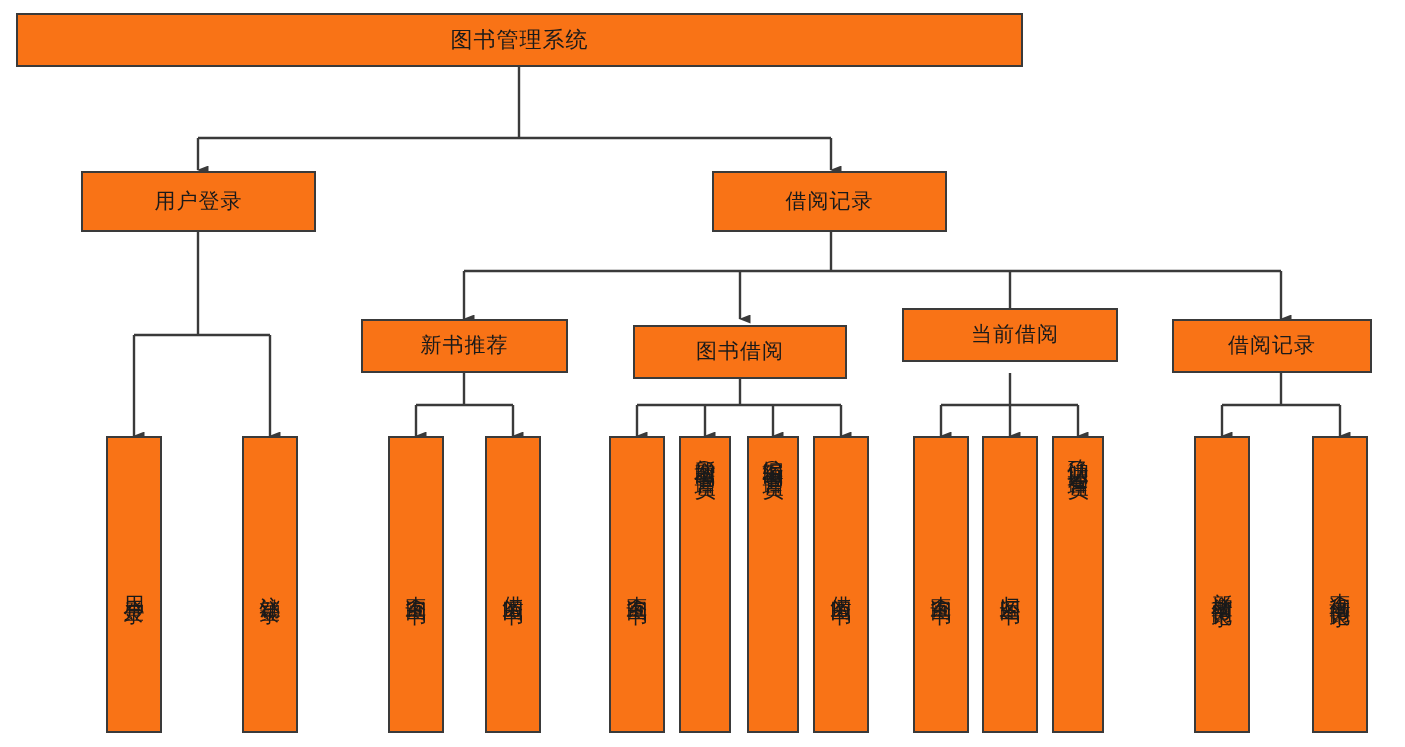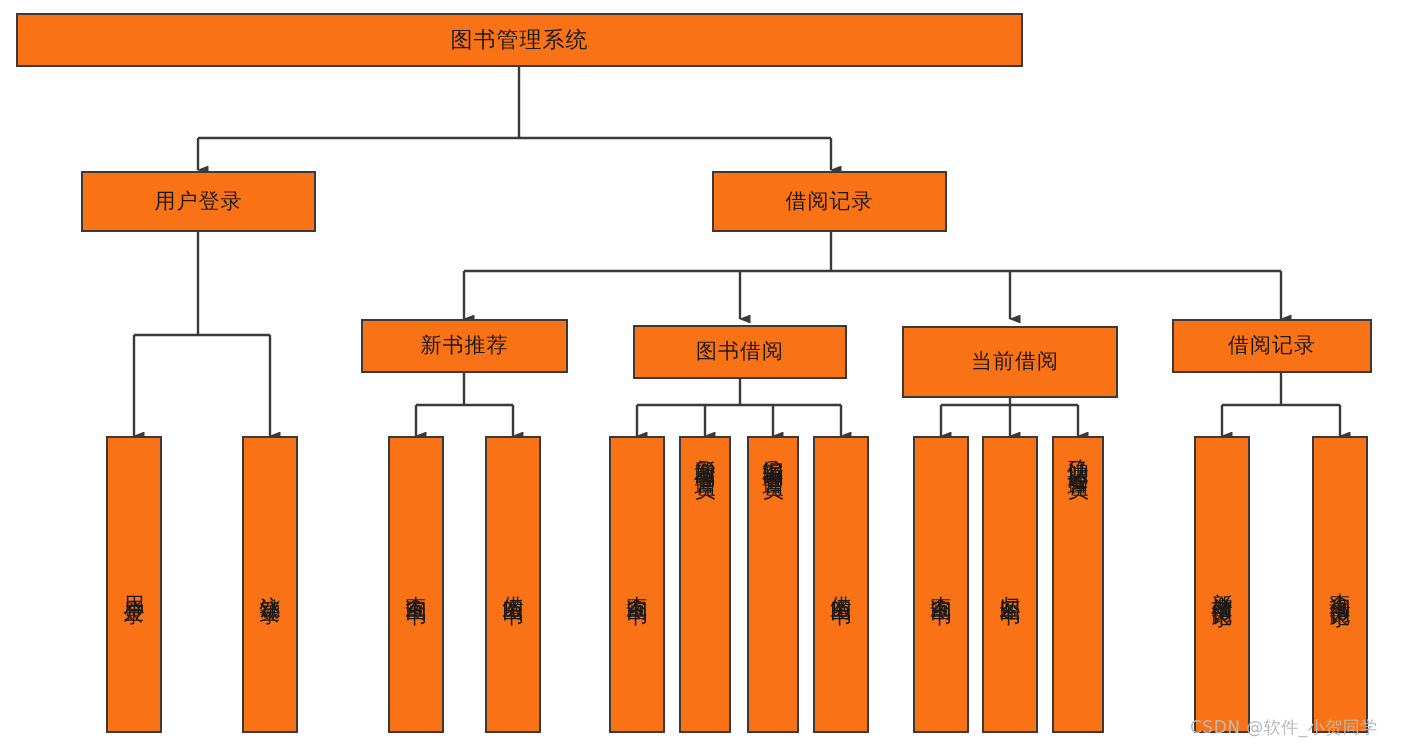--- a/index.html
+++ b/index.html
@@ -114,36 +114,35 @@
     </g>
   </svg>
 
   <div class="node h root" style="left:16px; top:13px; width:1007px; height:54px;">图书管理系统</div>
 
   <div class="node h" style="left:81px; top:171px; width:235px; height:61px;">用户登录</div>
   <div class="node h" style="left:712px; top:171px; width:235px; height:61px;">借阅记录</div>
 
   <div class="node h" style="left:361px; top:319px; width:207px; height:54px;">新书推荐</div>
   <div class="node h" style="left:633px; top:319px; width:214px; height:54px;margin-top:6px;">图书借阅</div>
-  <div class="node h" style="left:902px; top:326px; width:216px; height:72px;padding-left:10px;">当前借阅</div>
+  <div class="node h" style="left:902px; top:308px; width:216px; height:54px;padding-left:10px;">当前借阅</div>
   <div class="node h" style="left:1172px; top:319px; width:200px; height:54px;">借阅记录</div>
 
   <div class="node v mid" style="left:106px; top:436px; width:56px; height:297px;">用户登录</div>
   <div class="node v mid" style="left:242px; top:436px; width:56px; height:297px;">注销登录</div>
 
   <div class="node v mid" style="left:388px; top:436px; width:56px; height:297px;">查询图书</div>
   <div class="node v mid" style="left:485px; top:436px; width:56px; height:297px;">借阅图书</div>
 
   <div class="node v mid" style="left:609px; top:436px; width:56px; height:297px;">查询图书</div>
   <div class="node v" style="left:679px; top:436px; width:52px; height:297px;">新增图书（管理员）</div>
   <div class="node v" style="left:747px; top:436px; width:52px; height:297px;">编辑图书（管理员）</div>
   <div class="node v mid" style="left:813px; top:436px; width:56px; height:297px;">借阅图书</div>
 
   <div class="node v mid" style="left:913px; top:436px; width:56px; height:297px;">查询图书</div>
   <div class="node v mid" style="left:982px; top:436px; width:56px; height:297px;">归还图书</div>
   <div class="node v" style="left:1052px; top:436px; width:52px; height:297px;">确认归还（管理员）</div>
 
   <div class="node v mid" style="left:1194px; top:436px; width:56px; height:297px;">新增借阅记录</div>
   <div class="node v mid" style="left:1312px; top:436px; width:56px; height:297px;">查询借阅记录</div>
 
-  <div class="watermark" style="left:1190px; top:716px;">CSDN @软件_小贺同学</div>
 
 </div>
 
 </body></html>

